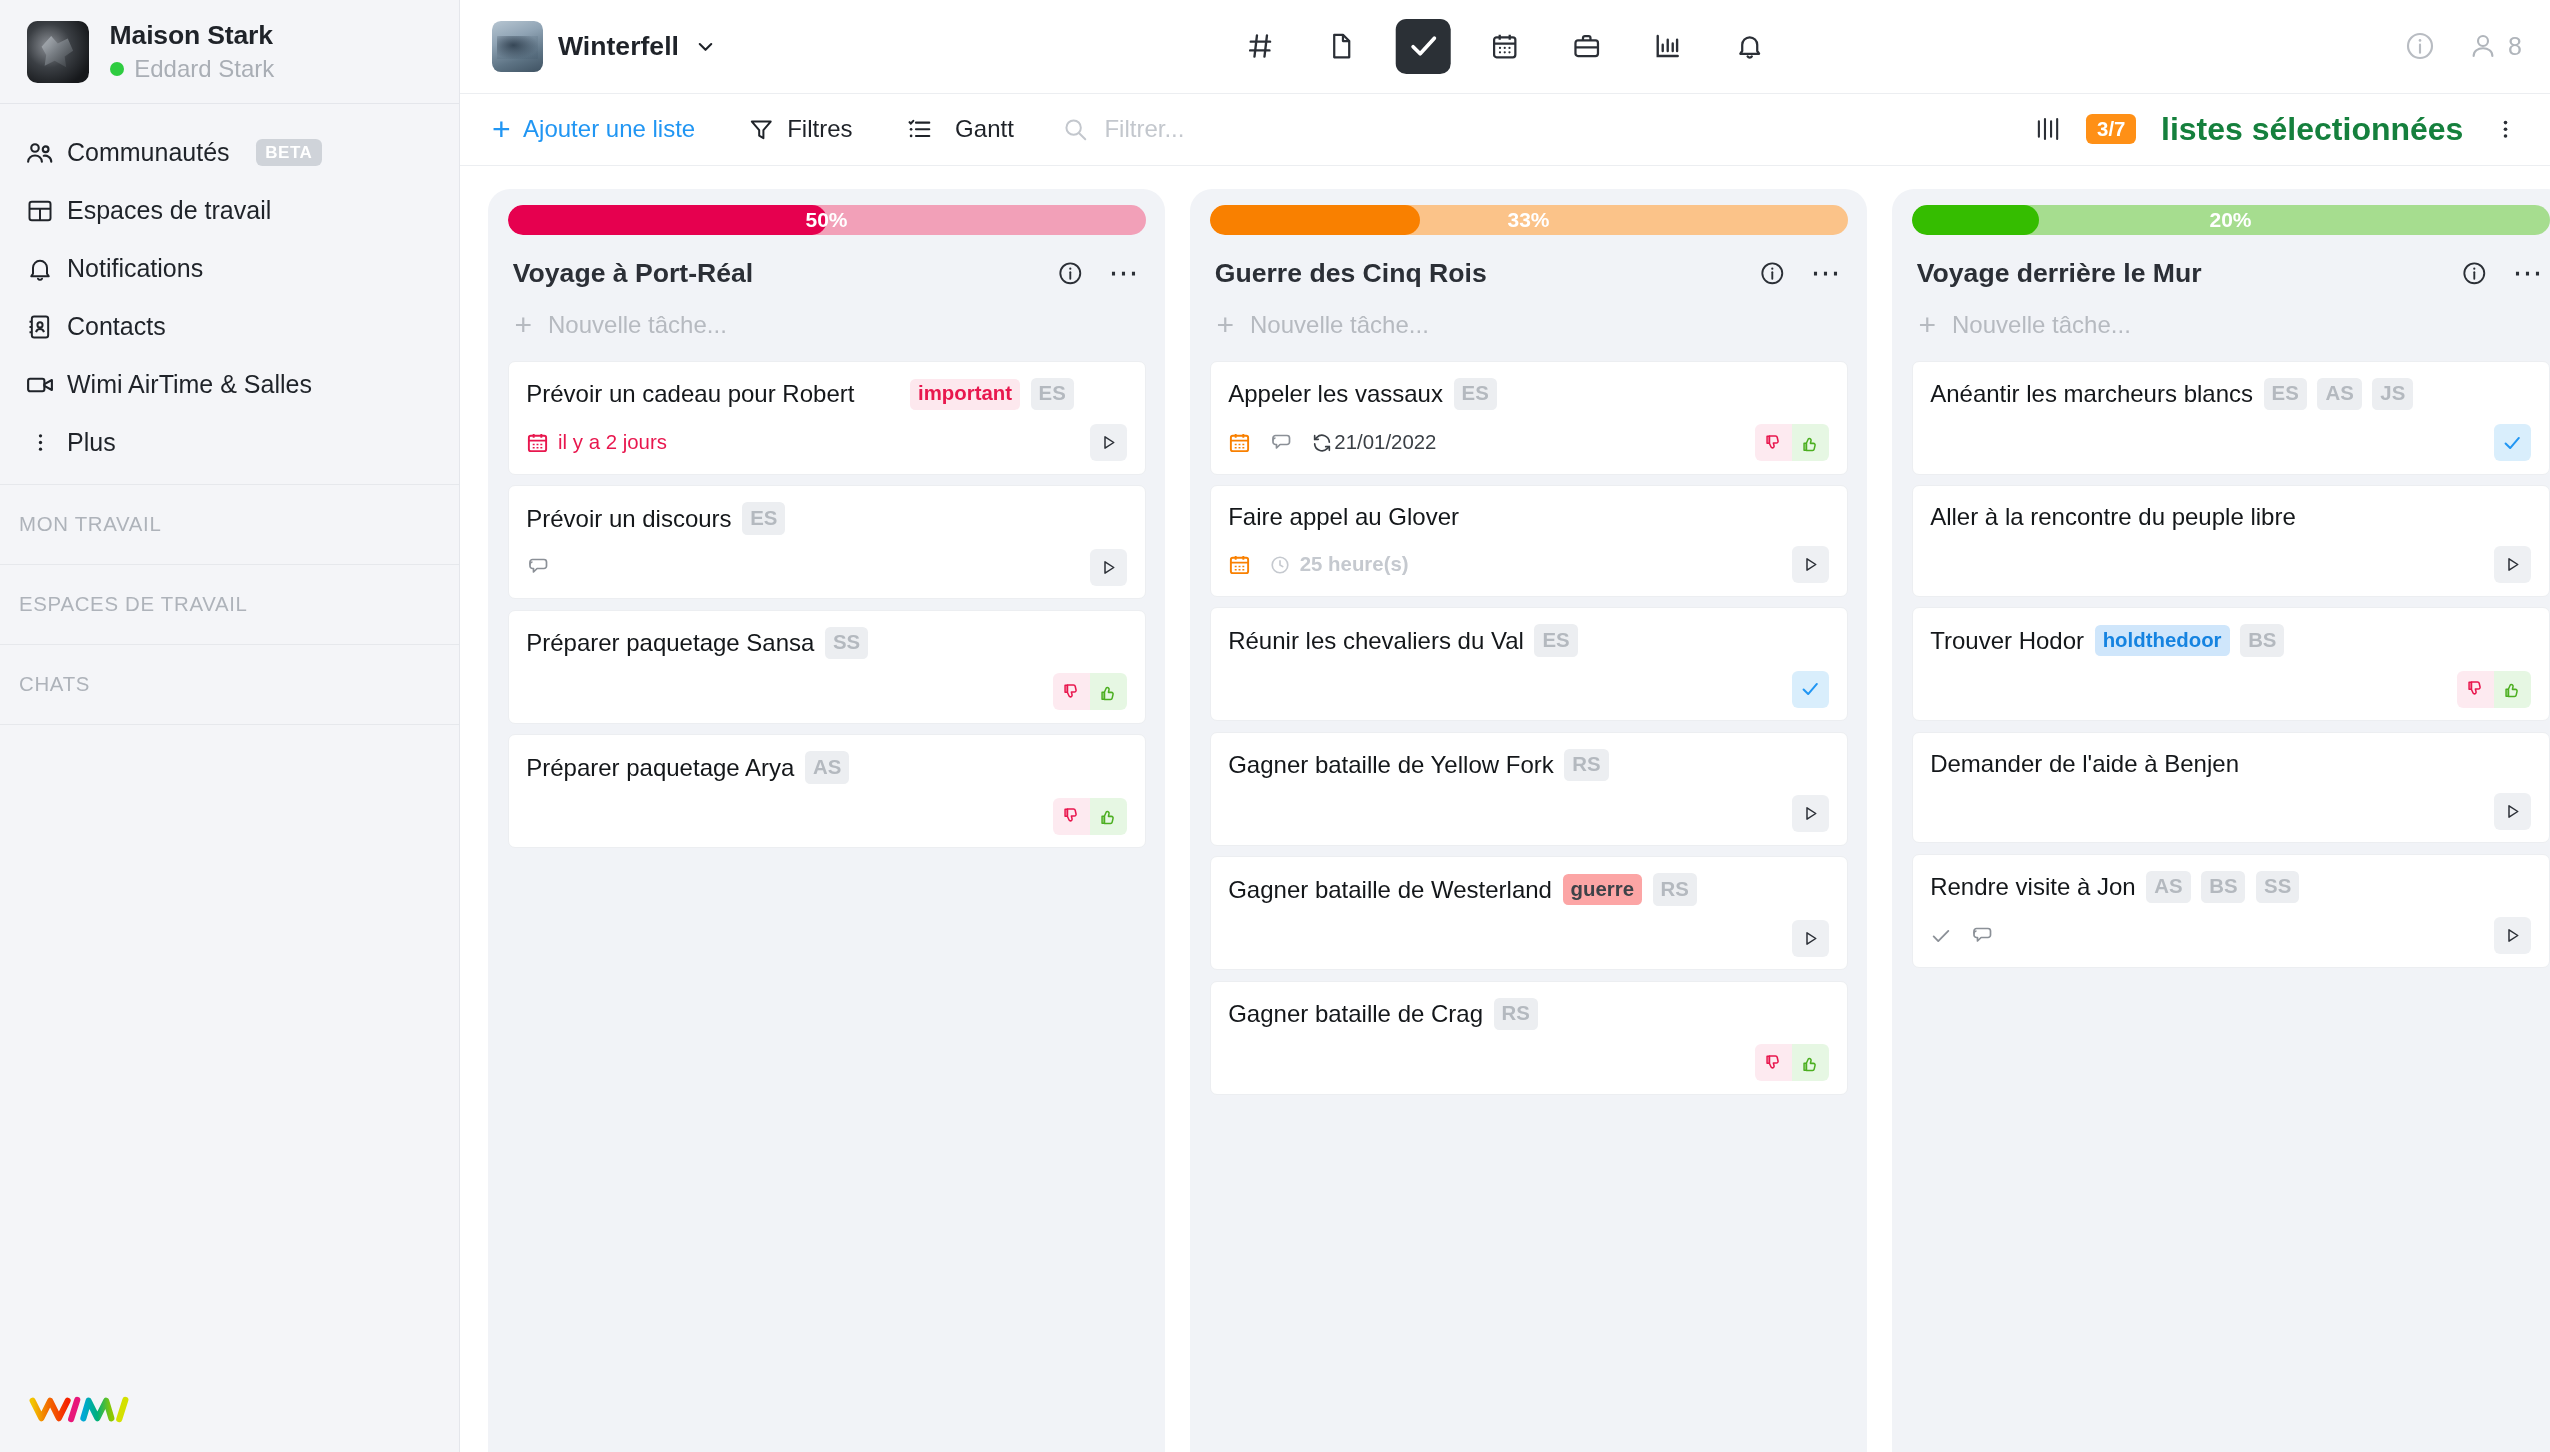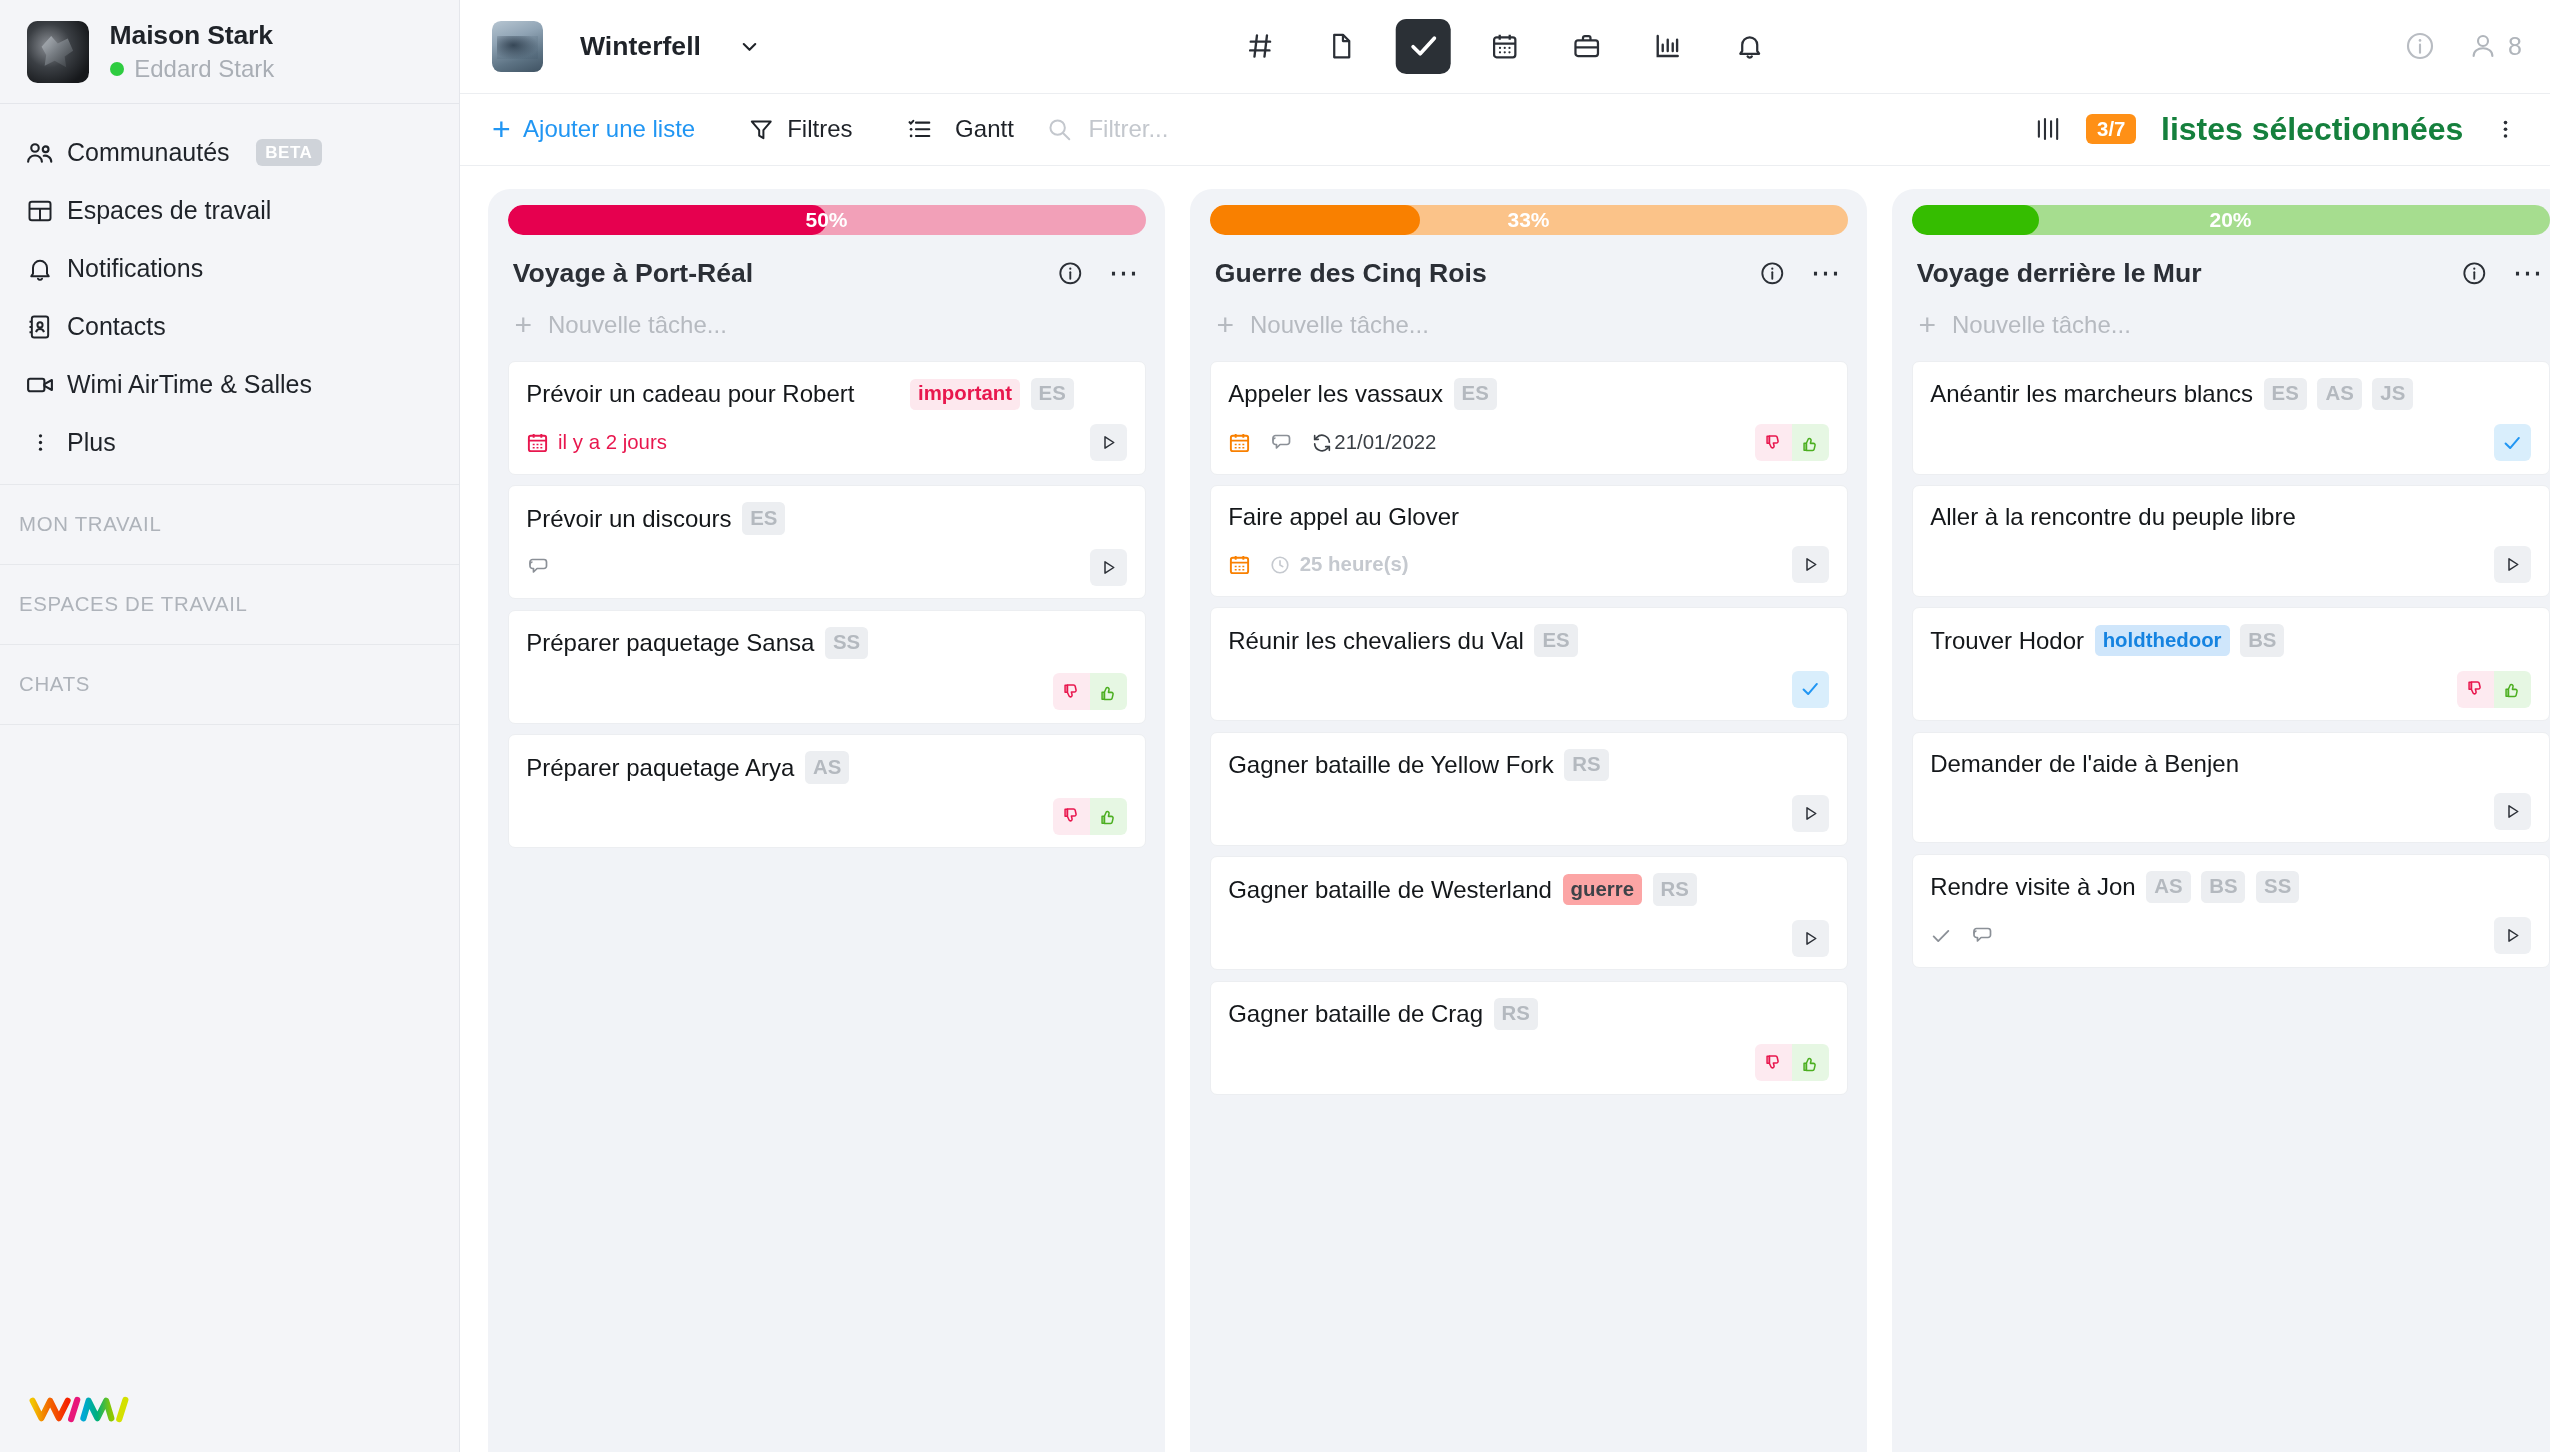--- a/index.html
+++ b/index.html
@@ -67,21 +67,21 @@
   .sidebar-spacer { flex: 1 1 auto; }
   .wimi-logo { position:absolute; left: 26.6px; bottom: 25px; height: 35px; }
 
   
   .main { flex: 1 1 auto; display: flex; flex-direction: column; min-width: 0; background:#fff; }
   .topbar {
     height: 104px; display: flex; align-items: center;
     border-bottom: 1.8px solid #eceef1; padding: 0 28px 0 32px;
     position: relative;
   }
-  .proj { display: flex; align-items: center; gap: 37px; cursor: pointer; }
+  .proj { display: flex; align-items: center; gap: 15px; cursor: pointer; }
   .proj-thumb {
     width: 51px; height: 51px; border-radius: 8.9px;
     background: linear-gradient(160deg,#b7c6d2 0%, #8fa3b4 35%, #5d7384 70%, #3f5262 100%);
     position: relative; overflow: hidden;
   }
   .proj-thumb::before{
     content:""; position:absolute; left:10%; top:30%; width:80%; height:45%;
     background: radial-gradient(ellipse at 40% 40%, rgba(30,45,60,.75), rgba(40,60,80,.1) 70%);
   }
   .proj-name { font-size: 26.6px; font-weight: 700; color: #1f2329; }
@@ -102,21 +102,21 @@
 
   
   .toolbar {
     height: 80px; display: flex; align-items: center; gap: 0;
     padding: 0 26.6px 0 32px; border-bottom: 1.8px solid #eceef1;
   }
   .tb-btn { display: flex; align-items: center; gap: 12.4px; cursor: pointer; font-size: 24px; color:#1f2329; }
   .tb-add { color: #2196f3; margin-right: 53px; }
   .tb-add .plus { font-size: 32px; line-height: 1; font-weight: 400; }
   .tb-filters { margin-right: 53px; }
-  .tb-gantt { margin-right: 16px; gap: 23px; }
+  .tb-gantt { margin-right: 32px; gap: 23px; }
   .tb-search { display: flex; align-items: center; gap: 16px; margin-left: 16px; }
   .tb-search input {
     border: none; outline: none; background: transparent;
     font-size: 24px; color: #1f2329; width: 390px;
     font-family: "Liberation Sans", sans-serif;
   }
   .tb-search input::placeholder { color: #c3c7cd; }
   .tb-right { margin-left: auto; display: flex; align-items: center; gap: 25px; }
   .sel-badge { background: #ff9016; color:#fff; font-size: 20.4px; font-weight:700; padding: 3.5px 10.6px; border-radius: 6.2px; }
   .sel-label { font-size: 32px; color: #15803d; font-weight: bold; }

